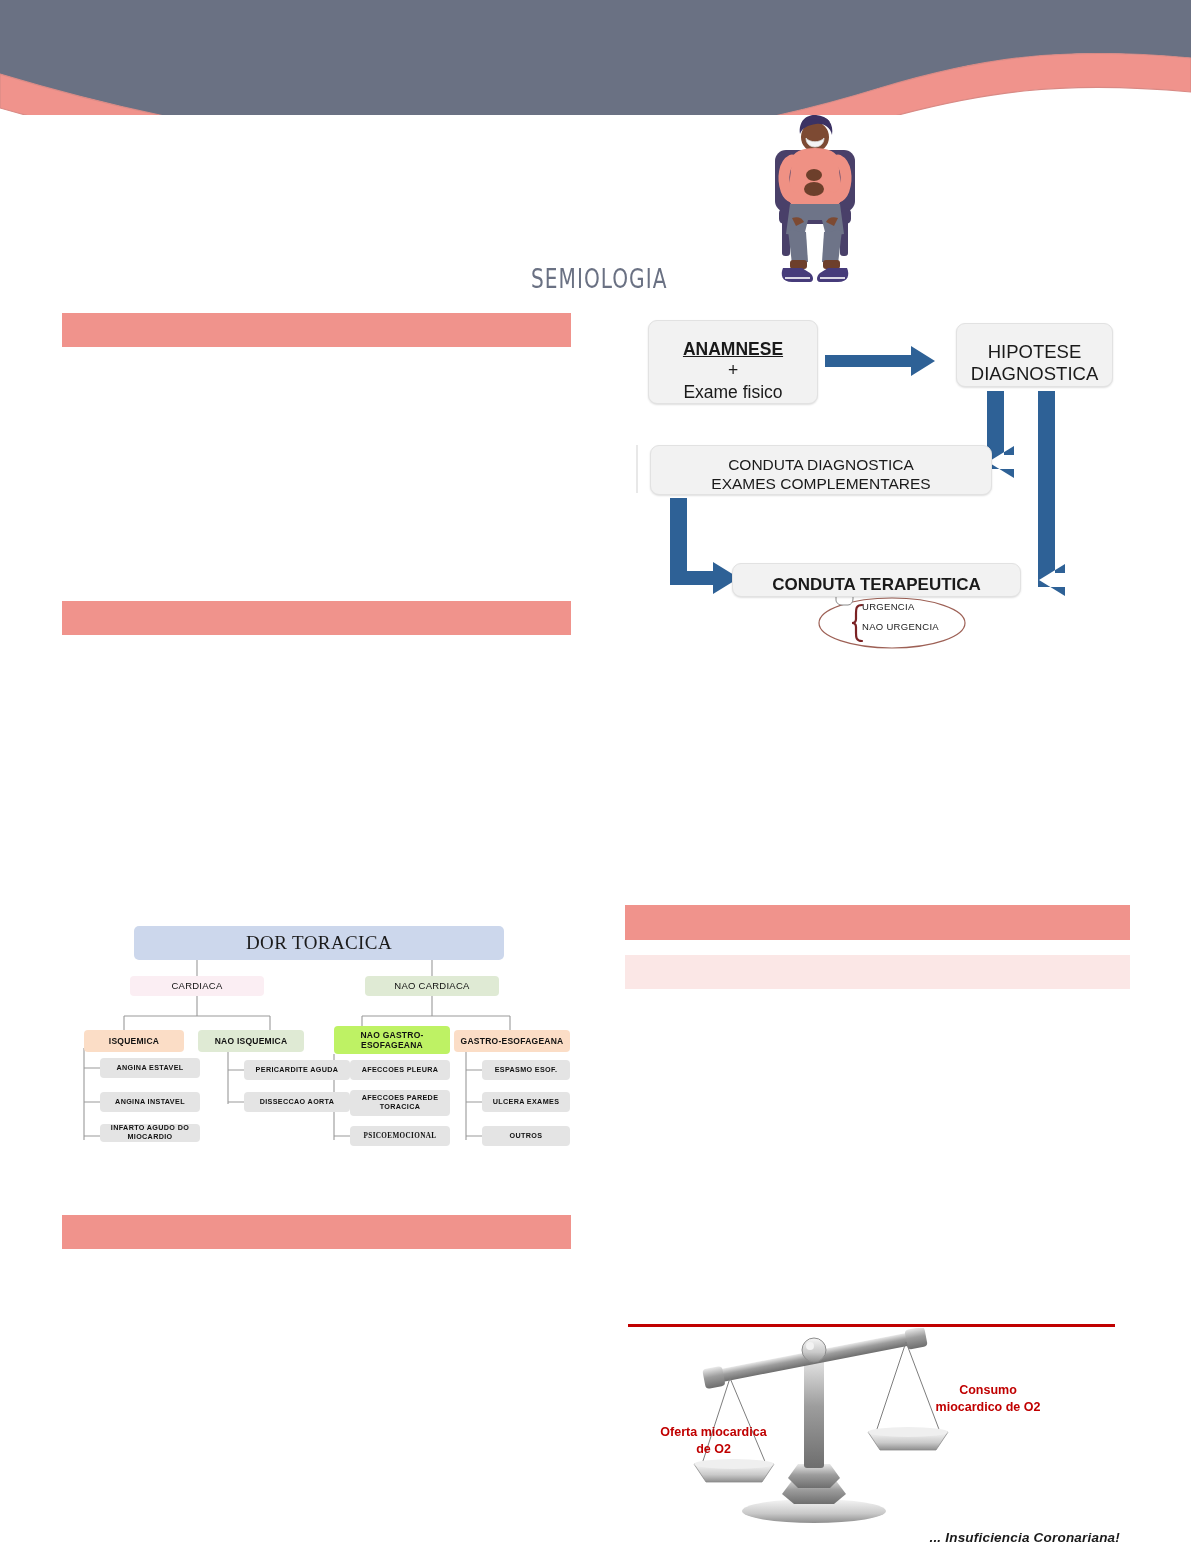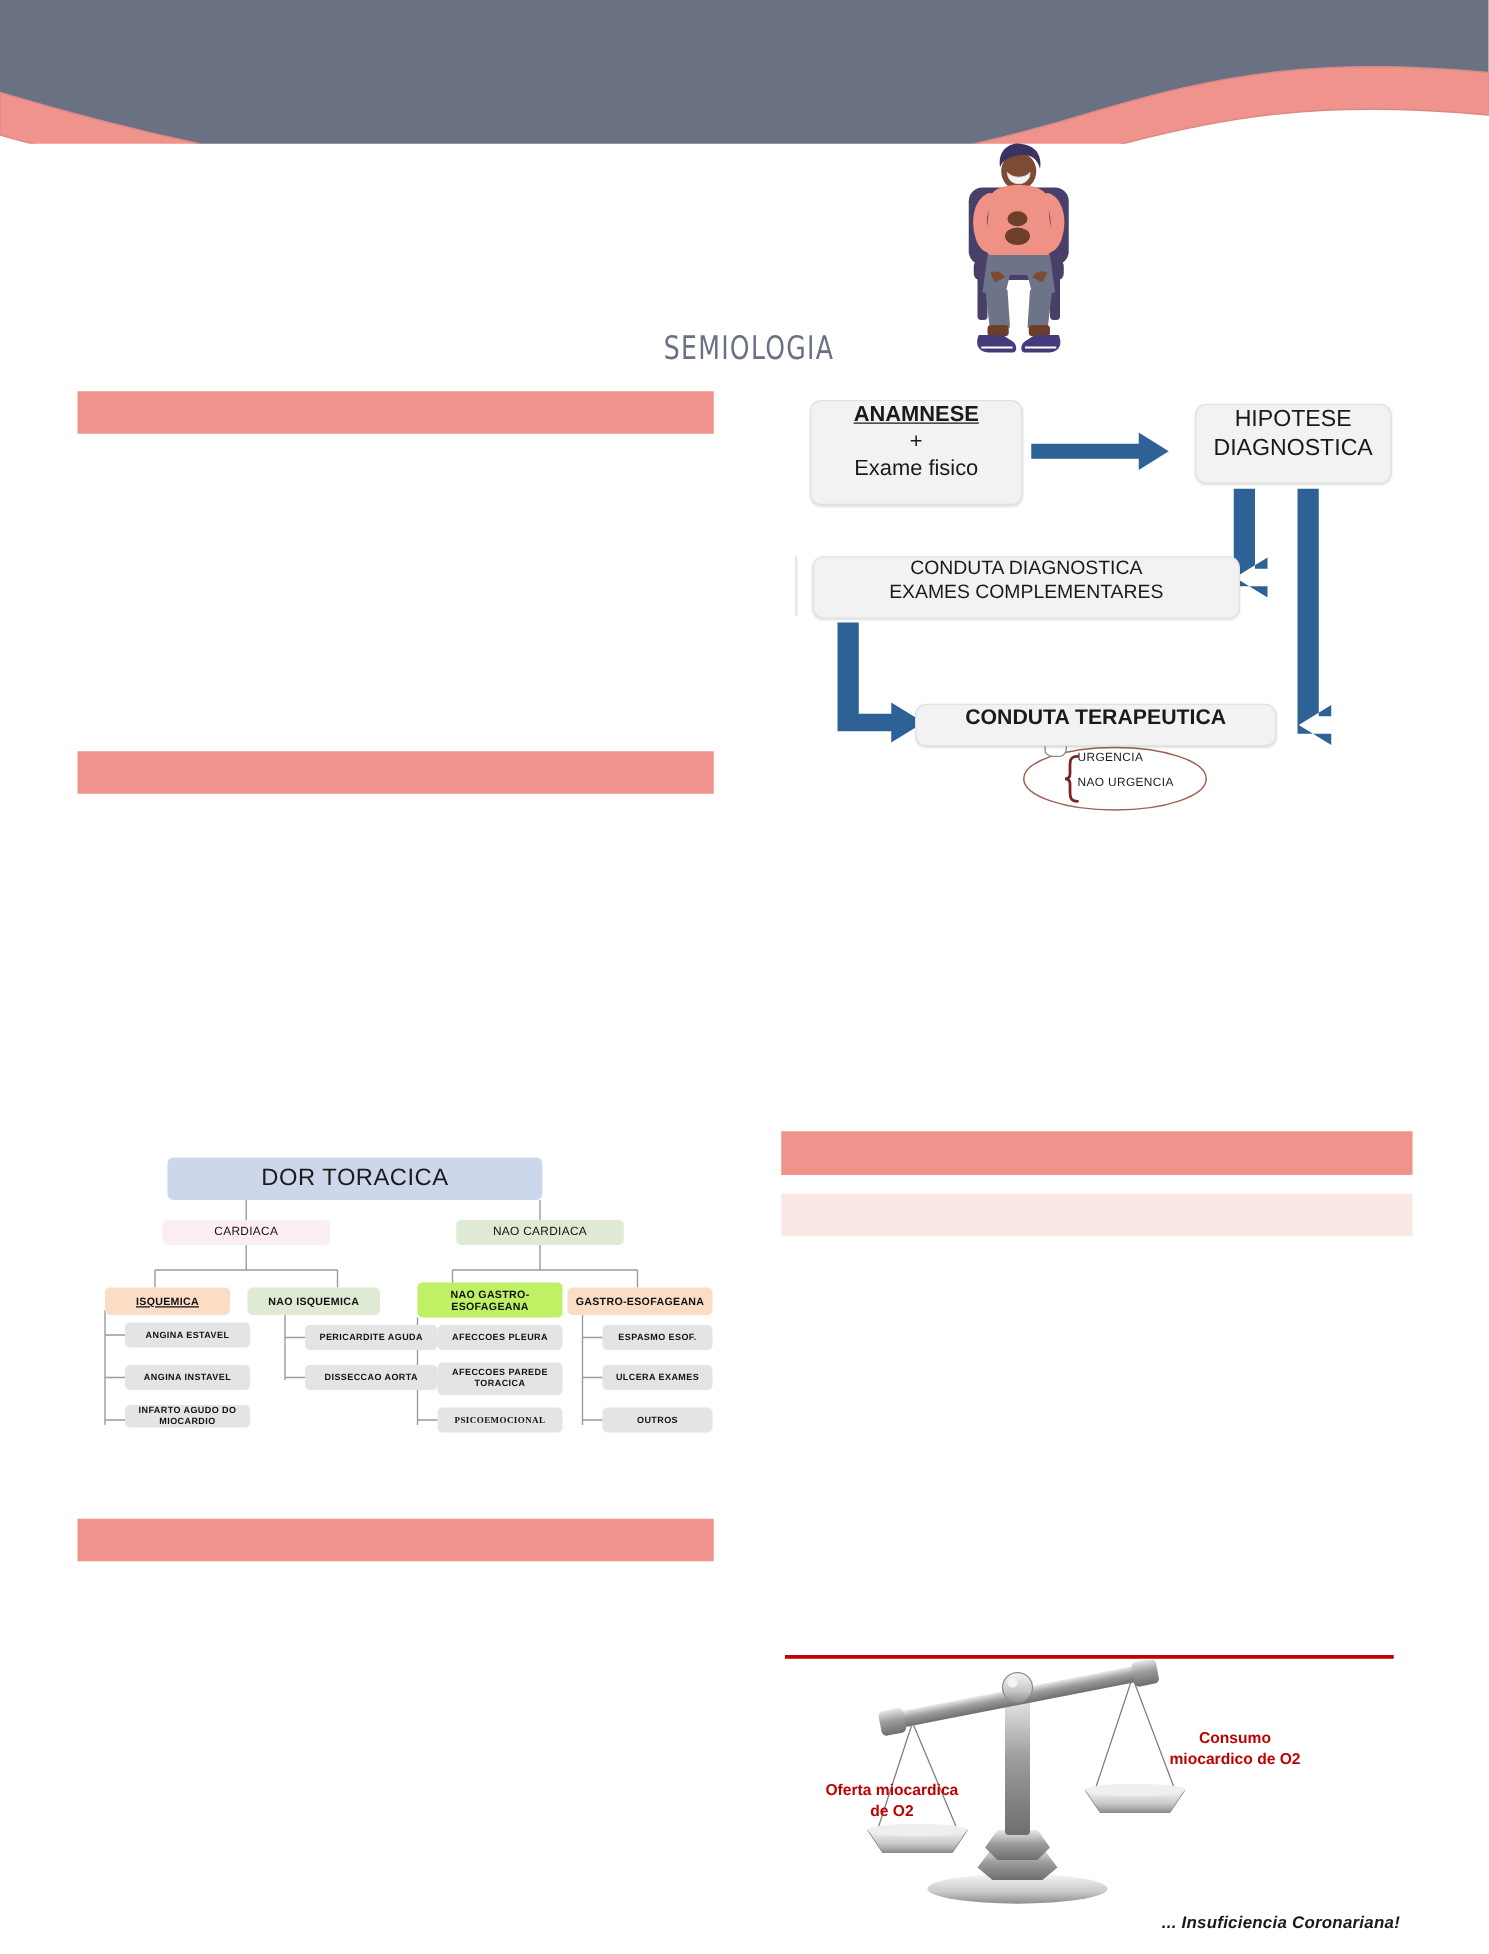--- a/index.html
+++ b/index.html
@@ -22,21 +22,21 @@
   }
 
   
   .person{position:absolute;left:752px;top:112px;width:126px;height:176px;}
 
   
   .flow{position:absolute;left:630px;top:305px;width:510px;height:355px;}
   .fbox{
     position:absolute;background:#f2f2f2;border:1px solid #e2e2e2;
     border-radius:9px;box-shadow:0 1px 2px rgba(0,0,0,.13);
-    display:flex;flex-direction:column;align-items:center;justify-content:flex-start;
+    display:flex;flex-direction:column;align-items:center;justify-content:flex-end;
     text-align:center;color:#1a1a1a;
   }
   .fbox .ln{line-height:1.22;}
   .u{text-decoration:underline;font-weight:bold;}
   .b{font-weight:bold;}
 
   #box-anamnese{left:18px;top:15px;width:168px;height:82px;font-size:17.5px;}
   #box-hipotese{left:326px;top:18px;width:155px;height:62px;font-size:18.5px;}
   #box-conduta-diag{left:20px;top:140px;width:340px;height:48px;font-size:15.5px;}
   #box-conduta-terap{left:102px;top:258px;width:287px;height:32px;font-size:17px;}
@@ -205,26 +205,26 @@
       <path d="M22,140 L22,232 M22,160 L38,160 M22,194 L38,194 M22,228 L38,228"></path>
 
       <path d="M166,140 L166,196 M166,162 L182,162 M166,194 L182,194"></path>
 
       <path d="M272,146 L272,232 M272,162 L288,162 M272,196 L288,196 M272,228 L288,228"></path>
 
       <path d="M404,140 L404,232 M404,162 L420,162 M404,194 L420,194 M404,228 L420,228"></path>
     </g>
   </svg>
 
-  <div class="tnode t-title" style="left:72px;top:18px;width:300px;height:34px;">DOR TORACICA</div>
+  <div class="tnode t-title" style="left:72px;top:18px;width:370px;height:34px;font-family:Liberation Serif, serif;">DOR TORACICA</div>
 
   <div class="tnode t-l2" style="left:68px;top:68px;width:134px;height:20px;background:#fbeef3;">CARDIACA</div>
   <div class="tnode t-l2" style="left:303px;top:68px;width:134px;height:20px;background:#dfead4;">NAO CARDIACA</div>
 
-  <div class="tnode t-l3" style="left:22px;top:122px;width:100px;height:22px;background:#fbddc6;text-decoration:underline;">ISQUEMICA</div>
+  <div class="tnode t-l3" style="left:22px;top:122px;width:100px;height:22px;background:#fbddc6;">ISQUEMICA</div>
   <div class="tnode t-l3" style="left:136px;top:122px;width:106px;height:22px;background:#dfead4;">NAO ISQUEMICA</div>
   <div class="tnode t-l3" style="left:272px;top:118px;width:116px;height:28px;background:#bef264;">NAO GASTRO-ESOFAGEANA</div>
   <div class="tnode t-l3" style="left:392px;top:122px;width:116px;height:22px;background:#fbddc6;">GASTRO-ESOFAGEANA</div>
 
   <div class="tnode t-leaf" style="left:38px;top:150px;width:100px;height:20px;">ANGINA ESTAVEL</div>
   <div class="tnode t-leaf" style="left:38px;top:184px;width:100px;height:20px;">ANGINA INSTAVEL</div>
   <div class="tnode t-leaf" style="left:38px;top:216px;width:100px;height:18px;">INFARTO AGUDO DO MIOCARDIO</div>
 
   <div class="tnode t-leaf" style="left:182px;top:152px;width:106px;height:20px;">PERICARDITE AGUDA</div>
   <div class="tnode t-leaf" style="left:182px;top:184px;width:106px;height:20px;">DISSECCAO AORTA</div>

